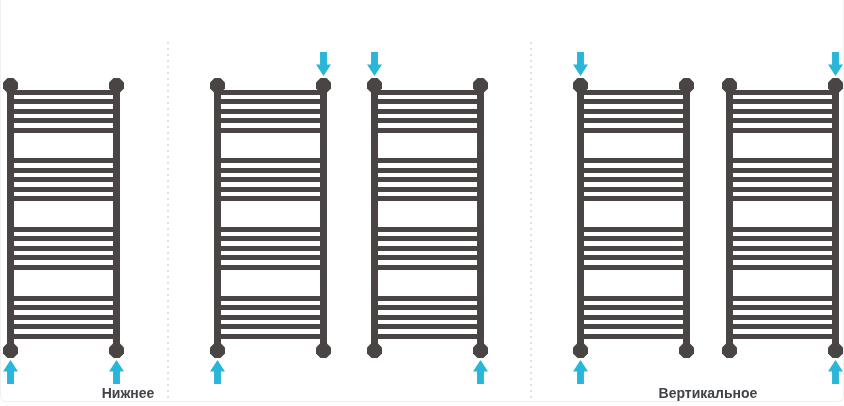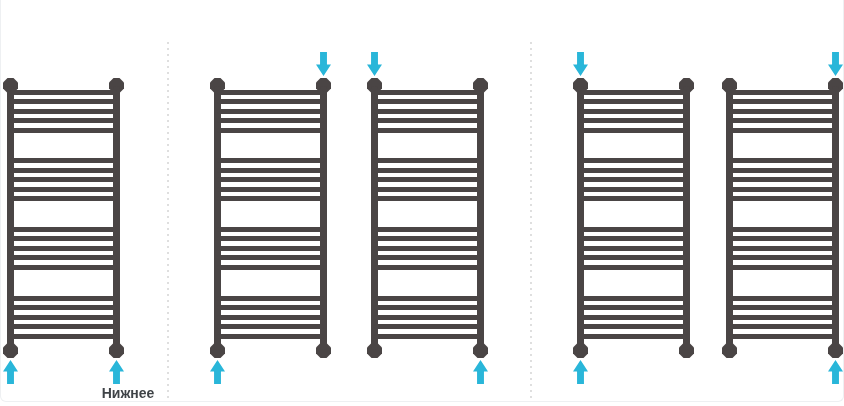--- a/index.html
+++ b/index.html
@@ -207,13 +207,14 @@
       <div class="rung" style="top: 177.4px;"></div>
       <div class="rung" style="top: 186.9px;"></div>
       <div class="rung" style="top: 217.6px;"></div>
       <div class="rung" style="top: 227.1px;"></div>
       <div class="rung" style="top: 236.6px;"></div>
       <div class="rung" style="top: 246.1px;"></div>
       <div class="rung" style="top: 255.6px;"></div>
       <div class="arrow down at-right"></div>
       <div class="arrow up at-right"></div>
     </div>
+    <div class="section-label" style="left: 708px;">Вертикальное</div>
   </div>
 
 </body></html>

